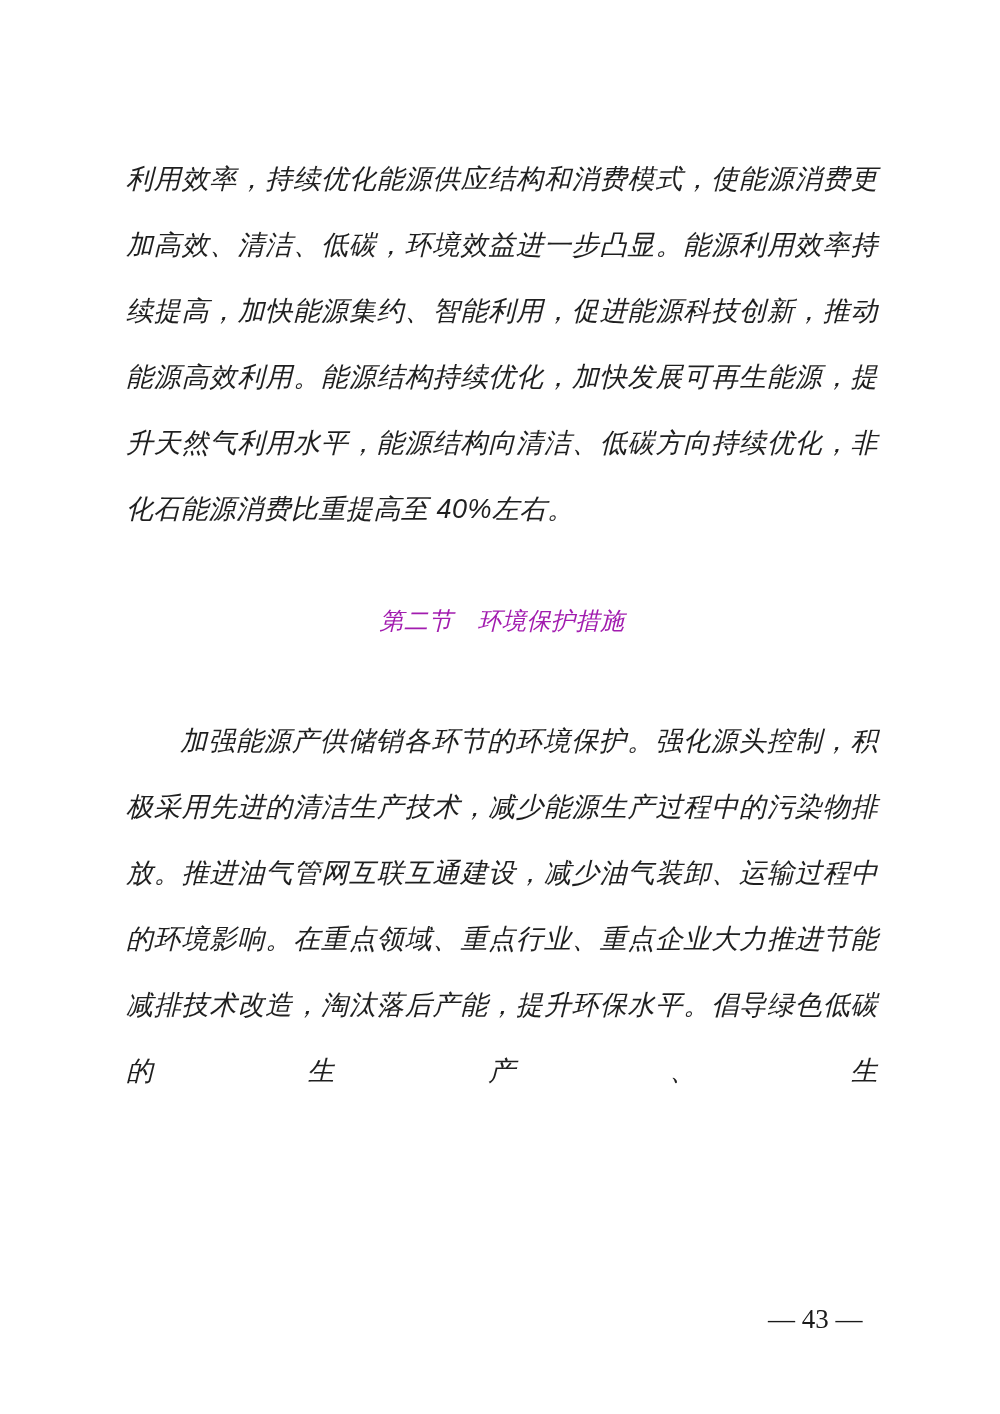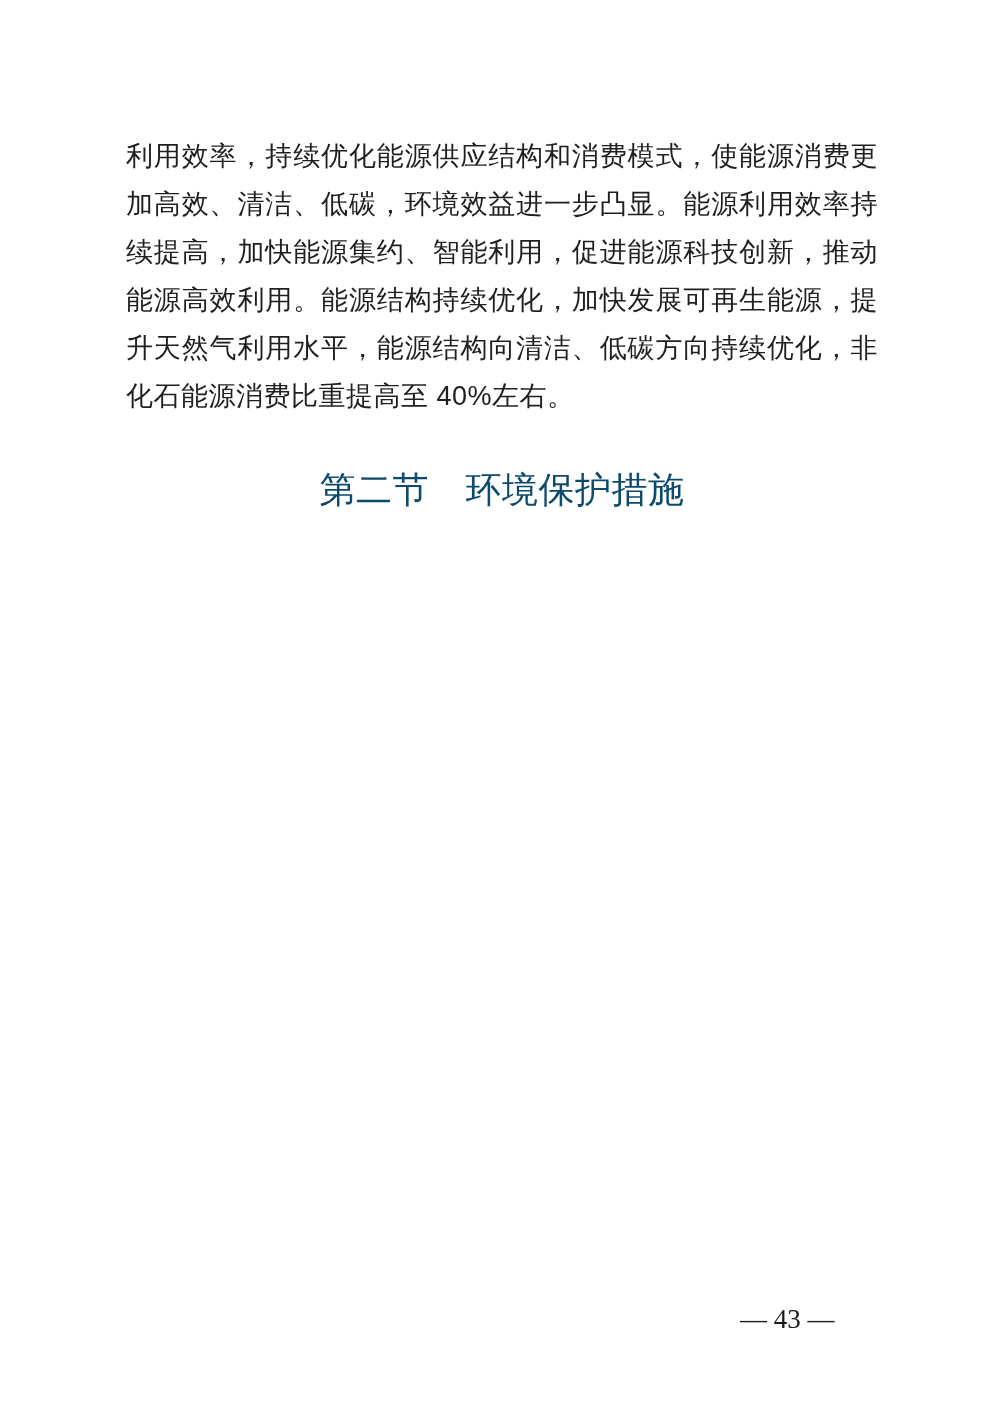--- a/index.html
+++ b/index.html
@@ -8,59 +8,61 @@
     position: relative;
     width: 1000px;
     height: 1414px;
     margin: 0 auto;
     background: #ffffff;
     overflow: hidden;
     font-family: "Liberation Sans", sans-serif;
   }
   .content {
     position: absolute;
-    top: 132px;
+    top: 146px;
     left: 126px;
     width: 752px;
     color: #1f1f1f;
     font-size: 27px;
-    line-height: 48px;
+    line-height: 66px;
     text-align: justify;
     letter-spacing: 0.5px;
+    font-style: italic;
   }
   .para {
     text-indent: 2em;
   }
   .para-continuation {
     text-indent: 0;
   }
   .fill-last {
     text-align-last: justify;
   }
   .section-heading {
     text-align: center;
     text-indent: 0;
-    font-size: 36px;
+    font-size: 24px;
     font-weight: normal;
-    color: #0c4a6e;
+    color: #a21caf;
     margin-top: 46px;
     margin-bottom: 54px;
   }
   .page-number {
     position: absolute;
     top: 1304px;
-    left: 740px;
+    left: 768px;
     font-family: "Liberation Serif", serif;
     font-size: 27px;
     color: #1a1a1a;
     white-space: pre;
   }
 </style>
 </head>
 <body>
 
 <div class="page">
   <div class="content">
     <p class="para para-continuation">利用效率，持续优化能源供应结构和消费模式，使能源消费更加高效、清洁、低碳，环境效益进一步凸显。能源利用效率持续提高，加快能源集约、智能利用，促进能源科技创新，推动能源高效利用。能源结构持续优化，加快发展可再生能源，提升天然气利用水平，能源结构向清洁、低碳方向持续优化，非化石能源消费比重提高至 40%左右。</p>
     <h2 class="section-heading">第二节　环境保护措施</h2>
+    <p class="para fill-last">加强能源产供储销各环节的环境保护。强化源头控制，积极采用先进的清洁生产技术，减少能源生产过程中的污染物排放。推进油气管网互联互通建设，减少油气装卸、运输过程中的环境影响。在重点领域、重点行业、重点企业大力推进节能减排技术改造，淘汰落后产能，提升环保水平。倡导绿色低碳的生产、生</p>
   </div>
   <div class="page-number">— 43 —</div>
 </div>
 
 </body></html>

